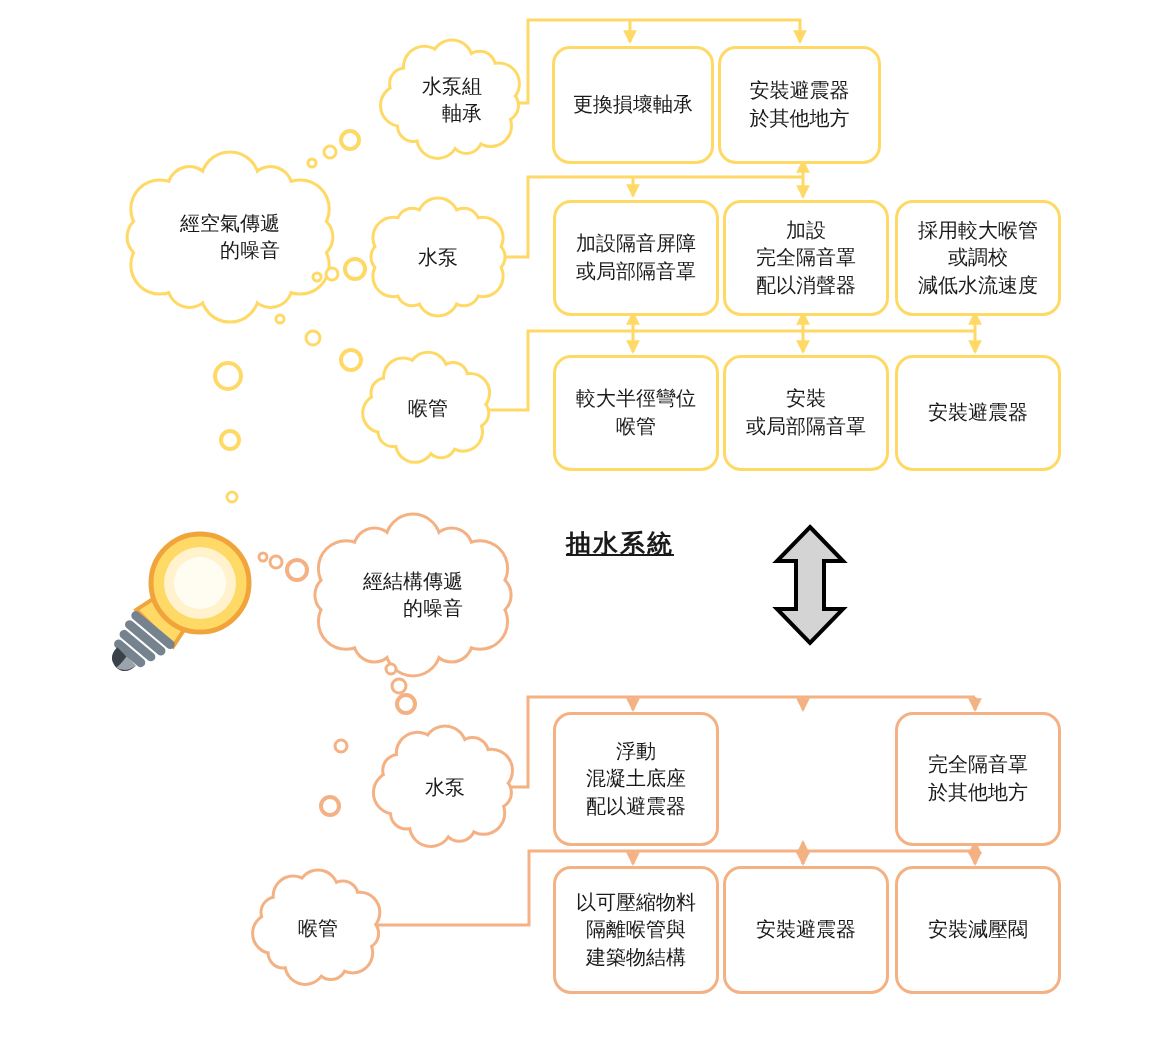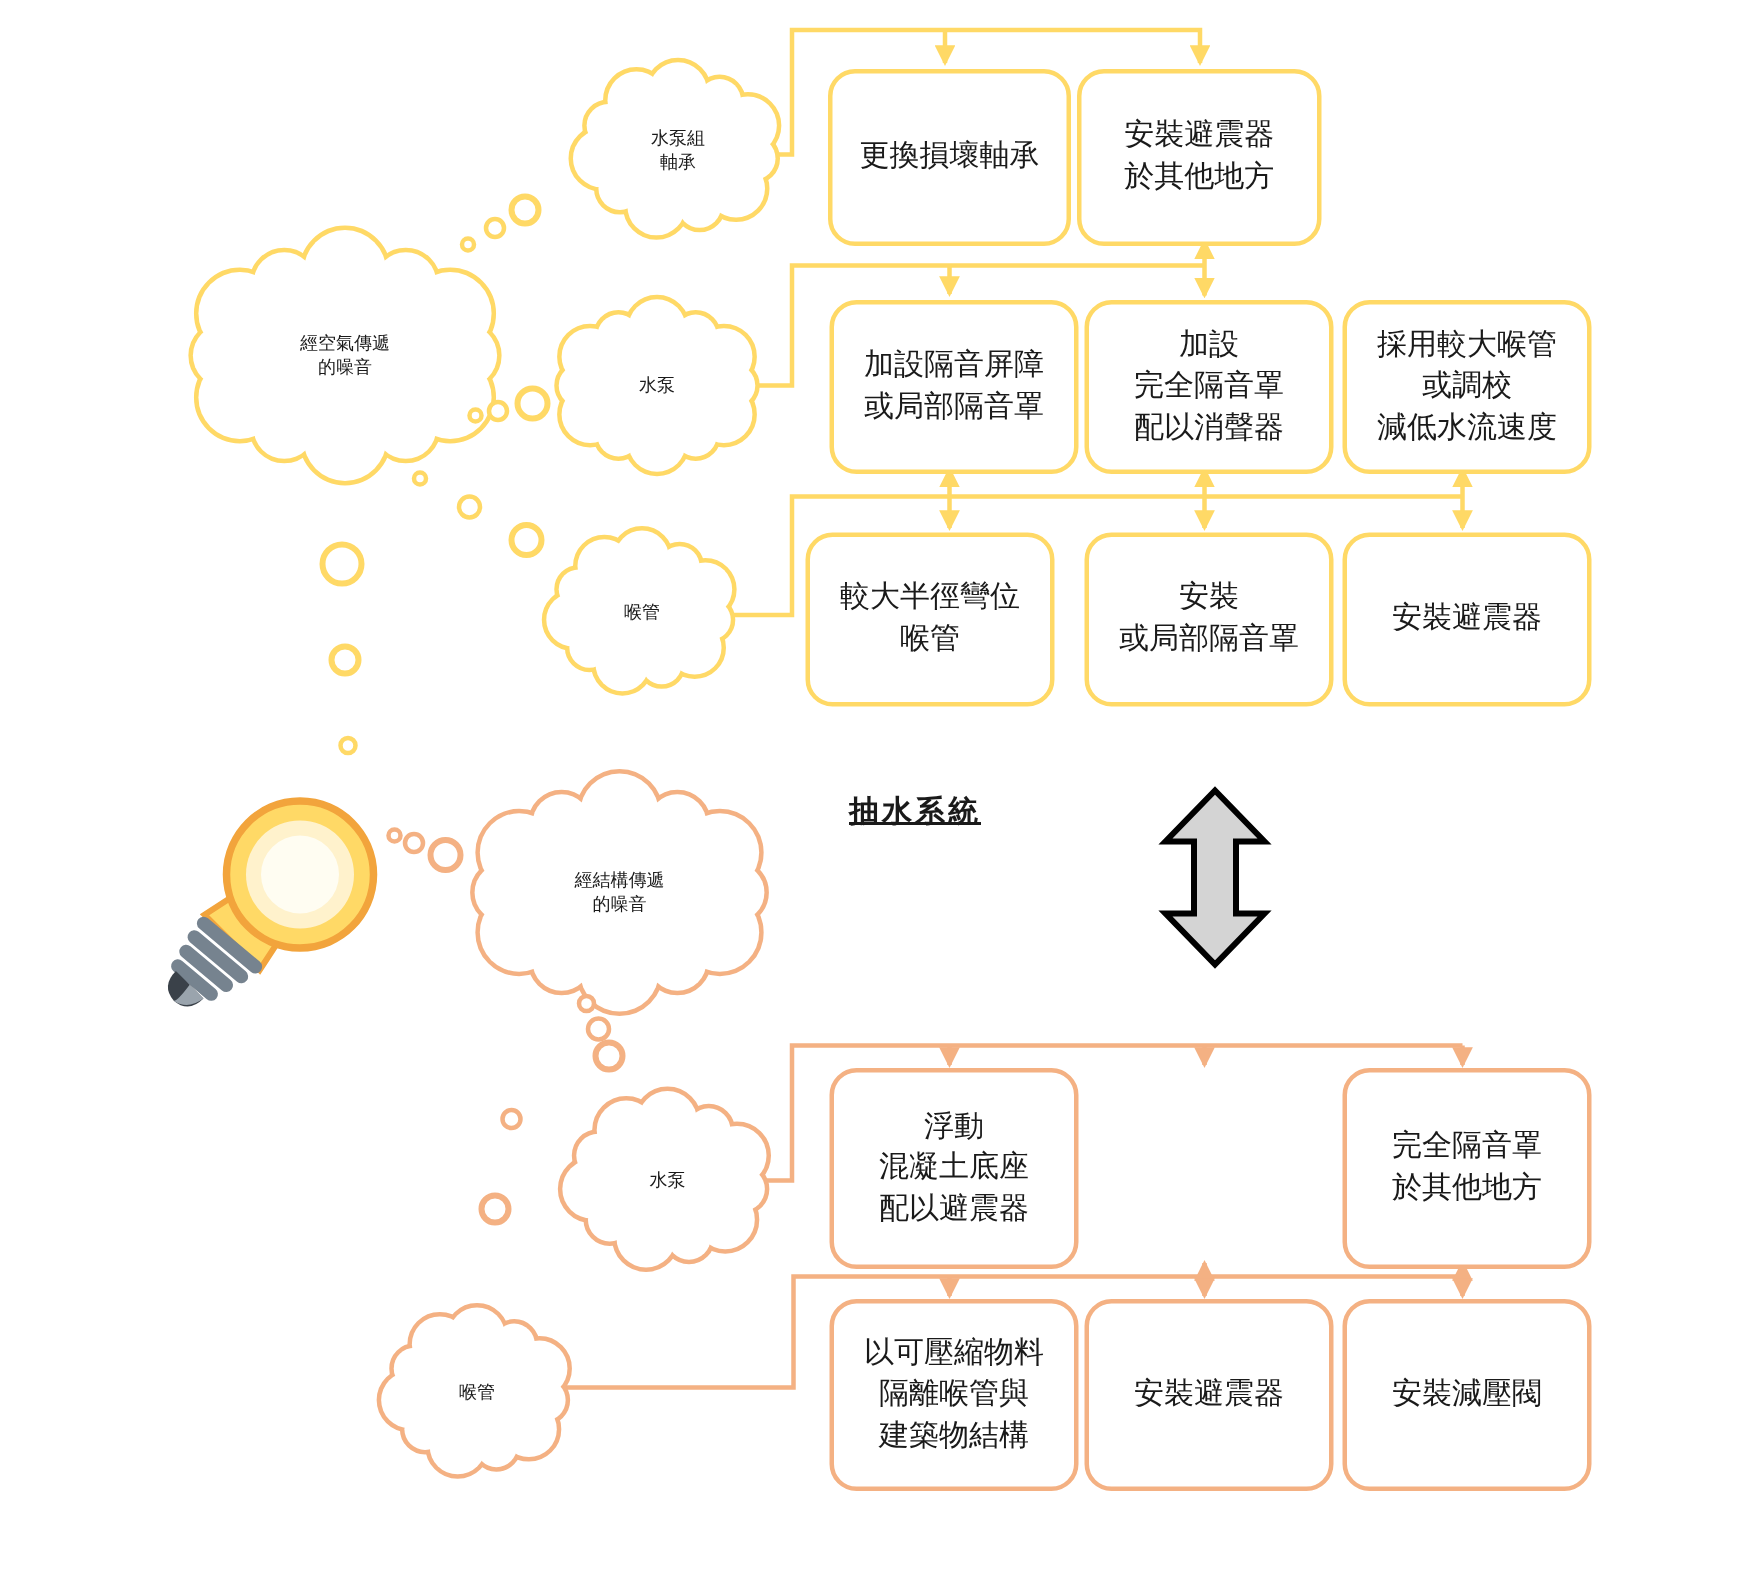--- a/index.html
+++ b/index.html
@@ -10,24 +10,24 @@
   #decor{position:absolute;left:0;top:0;z-index:1;}
   .box{
     position:absolute;z-index:2;background:#fff;border-radius:18px;
     display:flex;align-items:center;justify-content:center;
     text-align:center;white-space:pre-line;font-size:20px;line-height:1.38;
   }
   .box.yellow{border:3px solid var(--airborne,#FFD966);}
   .box.orange{border:3px solid var(--structure,#F4B183);}
   .cloud-label{
     position:absolute;z-index:3;transform:translate(-50%,-50%);
-    text-align:center;white-space:pre-line;font-size:12px;line-height:1.35;
+    text-align:right;white-space:pre-line;font-size:20px;line-height:1.35;
   }
   .title{
-    position:absolute;z-index:2;font-weight:bold;font-size:20px;
+    position:absolute;z-index:2;font-weight:bold;font-size:25px;
     text-decoration:underline;letter-spacing:2px;font-family:Liberation Mono, monospace;
   }
 </style>
 </head>
 <body>
 
 <div id="canvas">
 
   <svg id="decor" width="1170" height="1050" viewBox="0 0 1170 1050">
       <defs>
@@ -285,21 +285,21 @@
   <div class="box yellow" style="left:718px;top:46px;width:157px;height:112px">安裝避震器
 於其他地方</div>
   <div class="box yellow" style="left:553px;top:200px;width:160px;height:110px">加設隔音屏障
 或局部隔音罩</div>
   <div class="box yellow" style="left:895px;top:200px;width:160px;height:110px">採用較大喉管
 或調校
 減低水流速度</div>
   <div class="box yellow" style="left:723px;top:200px;width:160px;height:110px">加設
 完全隔音罩
 配以消聲器</div>
-  <div class="box yellow" style="left:537px;top:355px;width:160px;height:110px">較大半徑彎位
+  <div class="box yellow" style="left:553px;top:355px;width:160px;height:110px">較大半徑彎位
 喉管</div>
   <div class="box yellow" style="left:723px;top:355px;width:160px;height:110px">安裝
 或局部隔音罩</div>
   <div class="box yellow" style="left:895px;top:355px;width:160px;height:110px">安裝避震器</div>
 
   <div class="box orange" style="left:553px;top:712px;width:160px;height:128px">浮動
 混凝土底座
 配以避震器</div>
   <div class="box orange" style="left:895px;top:712px;width:160px;height:128px">完全隔音罩
 於其他地方</div>

